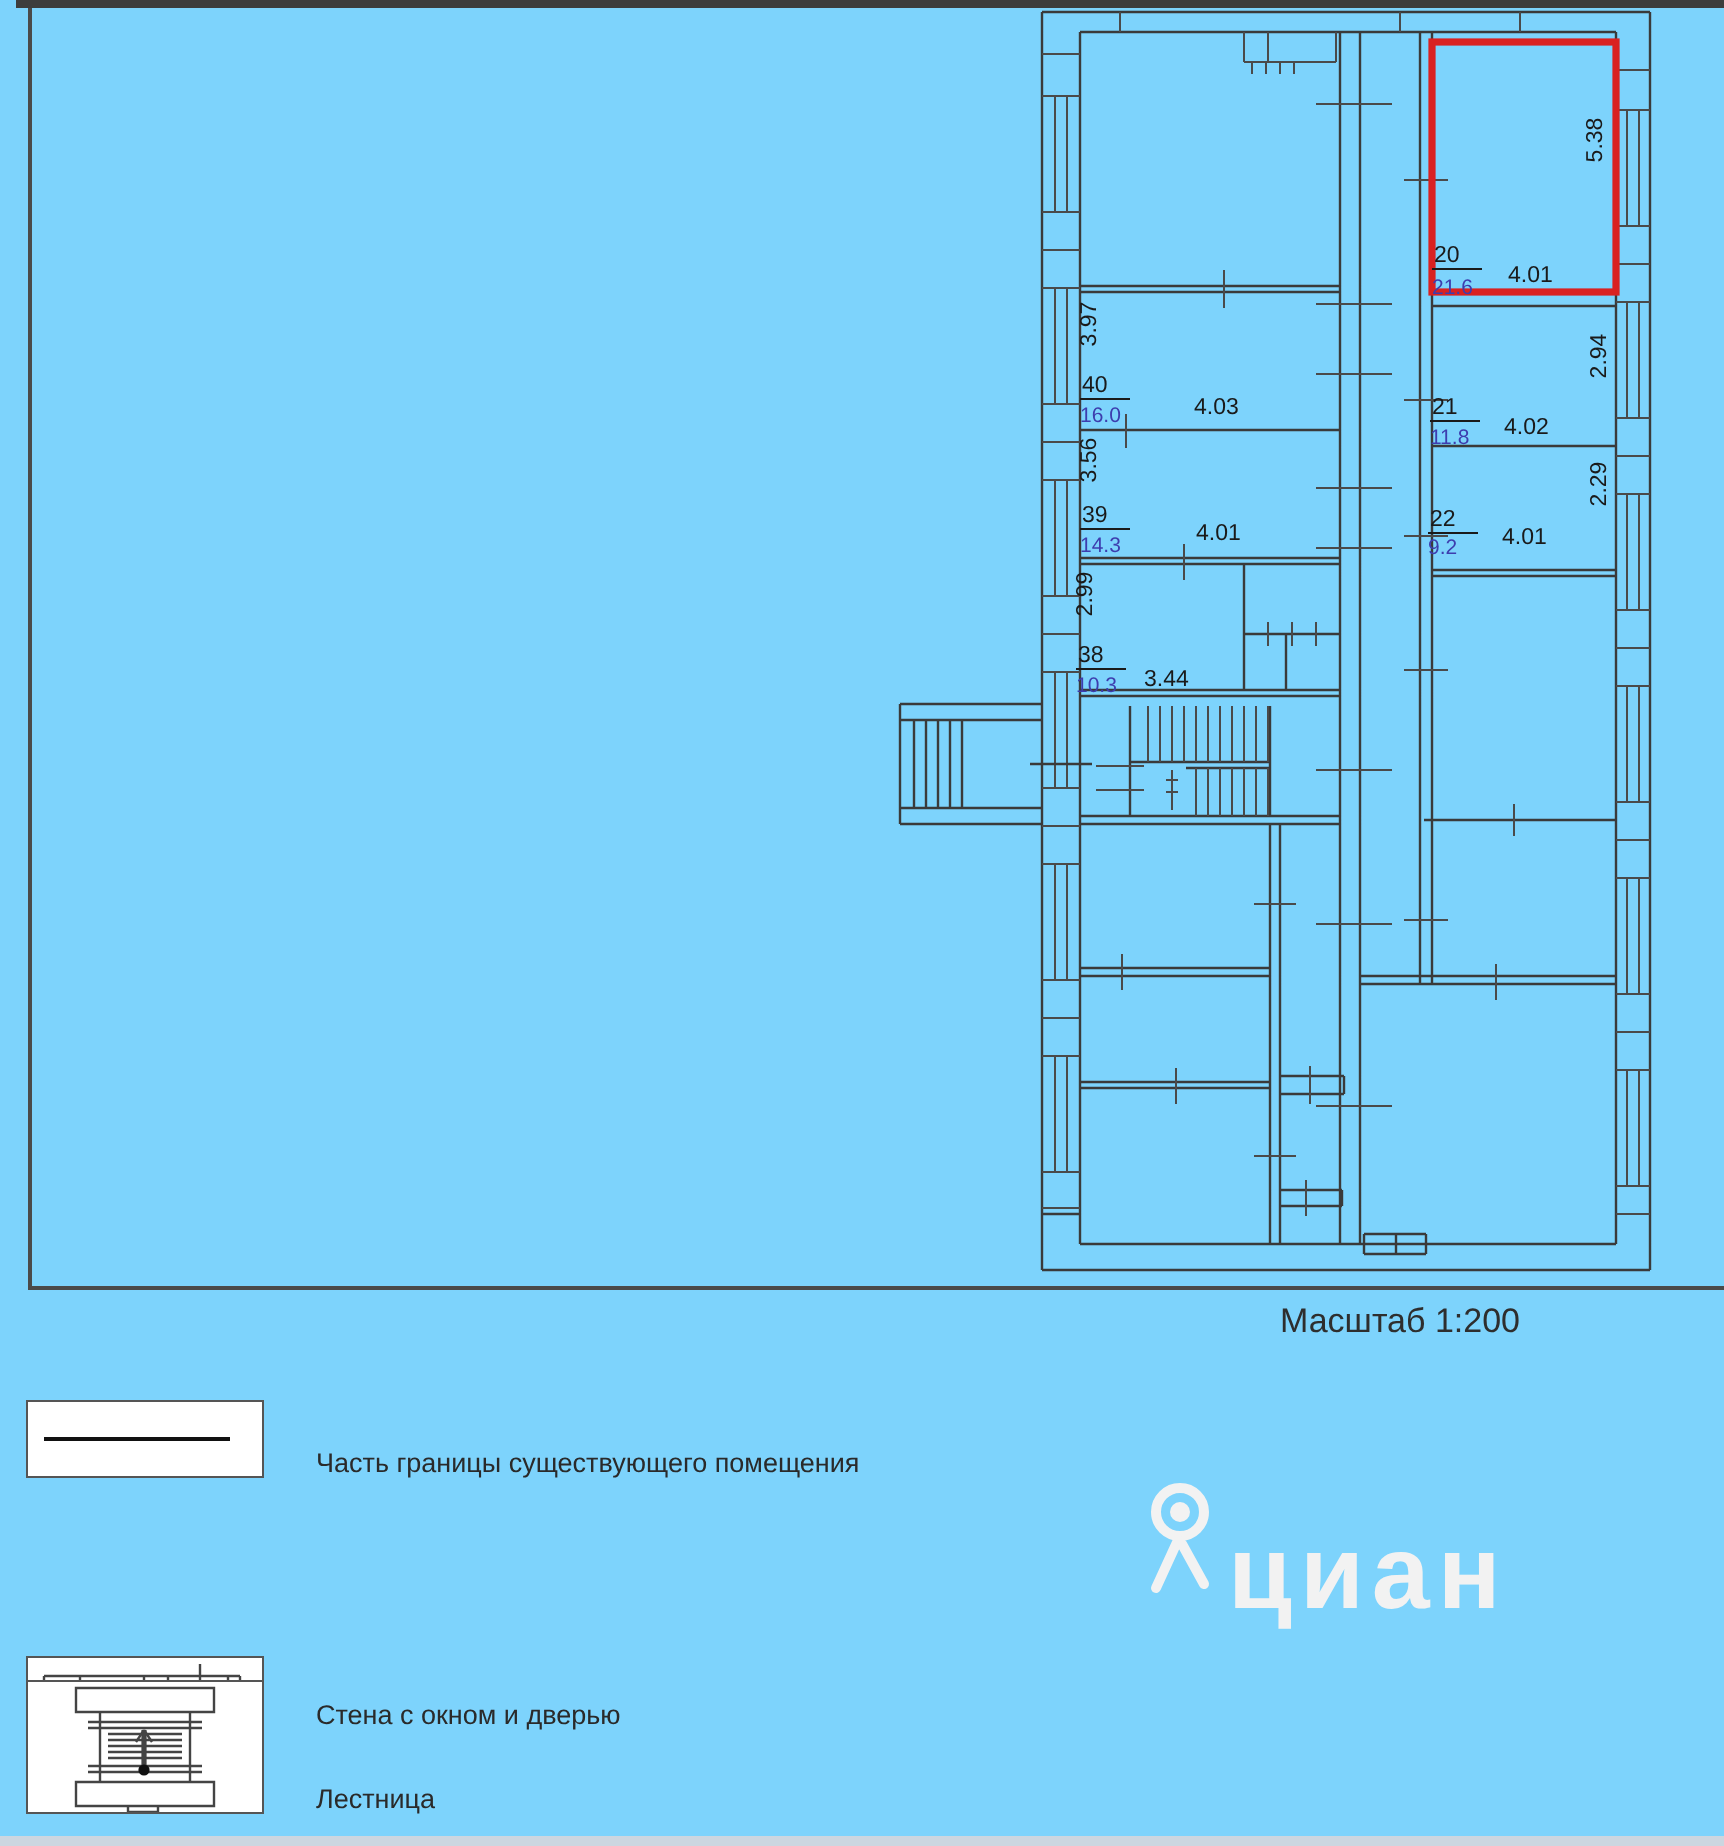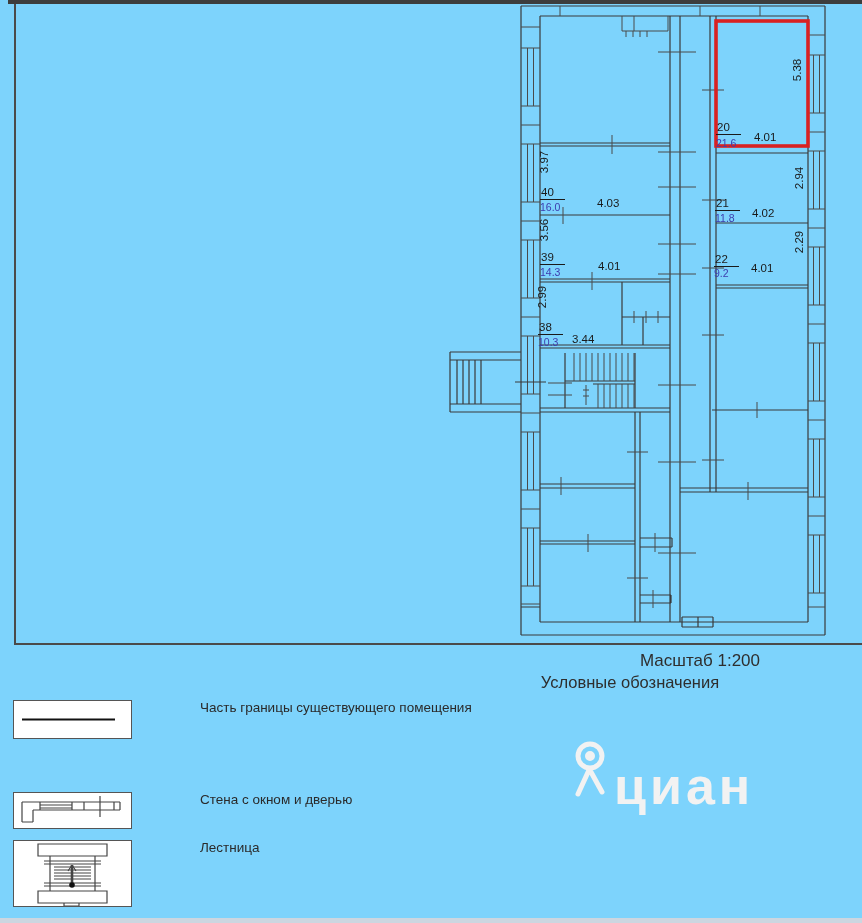--- a/index.html
+++ b/index.html
@@ -18,21 +18,21 @@
   .rnum{font:11.5px "Liberation Sans",sans-serif;fill:#1a1a1a;}
   .rarea{font:10.5px "Liberation Sans",sans-serif;fill:#3d3dae;}
   .rdim{font:11.5px "Liberation Sans",sans-serif;fill:#1a1a1a;}
   .rline{stroke:#1a1a1a;stroke-width:1;}
   
   #scale-label{position:absolute;left:500px;top:651px;width:260px;text-align:right;
                font-size:17px;color:#2e2e2e;}
   #legend-title{position:absolute;left:495px;top:673px;width:270px;text-align:center;
                 font-size:16.5px;color:#2e2e2e;}
   
-  .lrow{position:absolute;left:13px;display:flex;align-items:flex-start;gap:42px;}
+  .lrow{position:absolute;left:13px;display:flex;align-items:flex-end;}
   .lbox{width:119px;height:100%;border:1px solid #555;box-sizing:border-box;background:#fff;
         display:flex;align-items:center;justify-content:center;}
   .llabel{margin-left:26px;font-size:13.5px;color:#2a2a2a;white-space:nowrap;}
   .lsym{display:block;}
   
   #wm{position:absolute;left:552px;top:732px;width:230px;height:100px;}
   #wm text{font-family:"Liberation Sans",sans-serif;font-weight:bold;font-size:52px;
            letter-spacing:4px;fill:#f2f2f2;}
 </style>
 </head>
@@ -151,33 +151,32 @@
         <text x="548" y="230" class="rdim" text-anchor="middle" transform="rotate(-90 548 230)">3.56</text>
         <text x="539" y="331" class="rnum">38</text>
         <line x1="538" y1="334.5" x2="563" y2="334.5" class="rline"></line>
         <text x="538" y="346" class="rarea">10.3</text>
         <text x="572" y="343" class="rdim">3.44</text>
         <text x="546" y="297" class="rdim" text-anchor="middle" transform="rotate(-90 546 297)">2.99</text>
       </g>
   </svg>
 
   <div id="scale-label">Масштаб 1:200</div>
-  <div id="legend-title">Условные обозначения</div>
 
   <div class="lrow" style="top:700px;height:39px">
     <div class="lbox">
       <svg class="lsym" width="117" height="37">
         <line x1="8" y1="18.5" x2="101" y2="18.5" stroke="#111" stroke-width="2"></line>
       </svg>
     </div>
     <div class="llabel">Часть границы существующего помещения</div>
   </div>
 
 
-  <div class="lrow" style="top:792px;height:37px">
+  <div class="lrow" style="top:828px;height:37px">
     <div class="lbox">
       <svg class="lsym" width="117" height="35">
         <path fill="none" stroke="#444" stroke-width="1.2" d="
           M8,9 H106 M19,17 H106
           M8,9 V29 M8,29 H19 M19,29 V17
           M26,12 H58 M26,15 H58 M26,9 V17 M58,9 V17
           M70,9 V17 M100,9 V17 M106,9 V17
           M86,3 V24"></path>
       </svg>
     </div>

